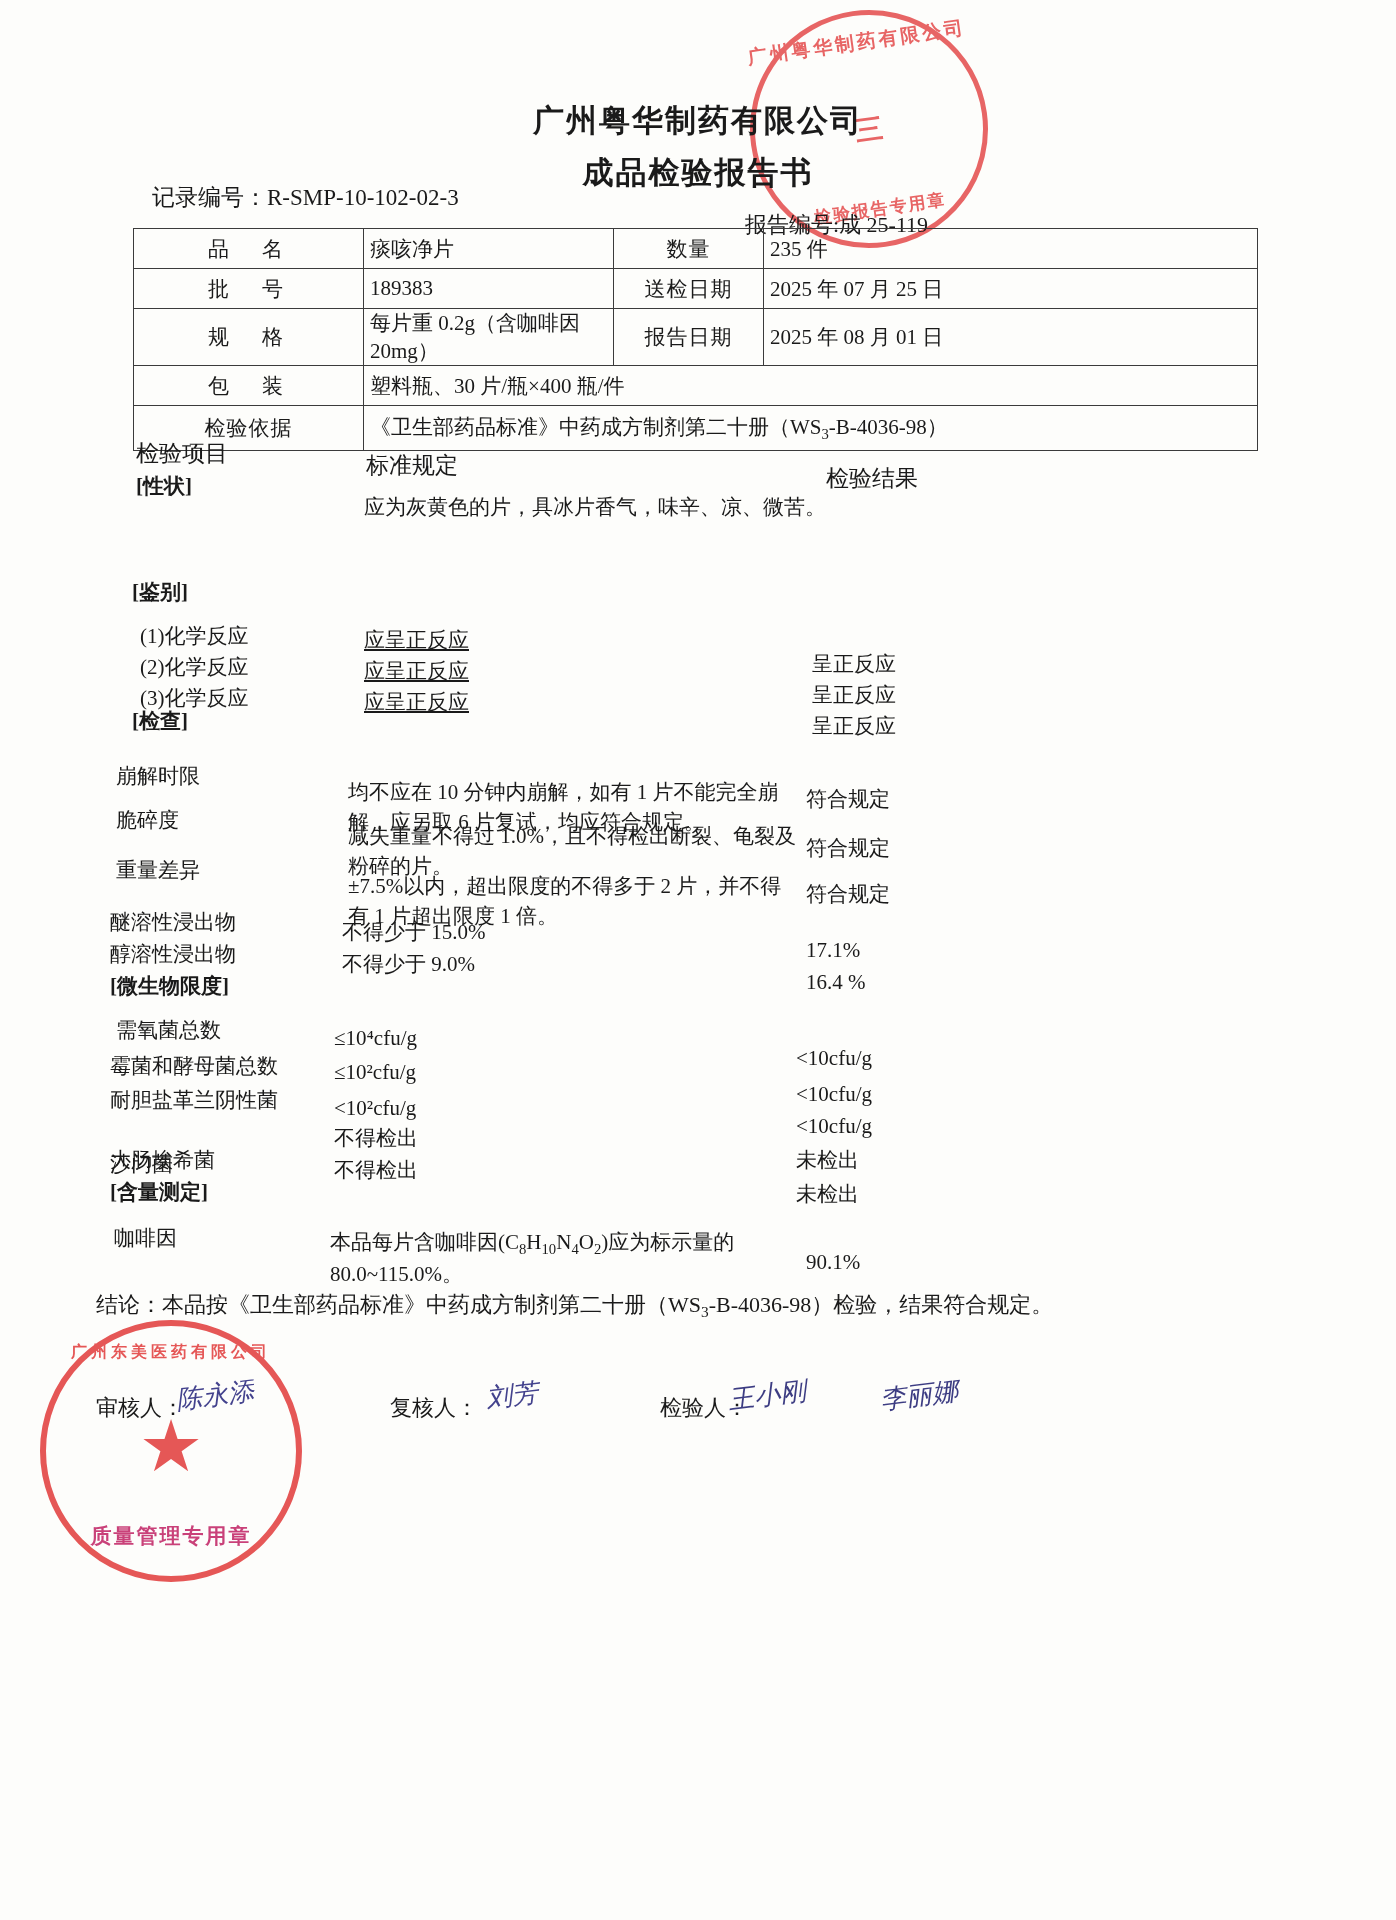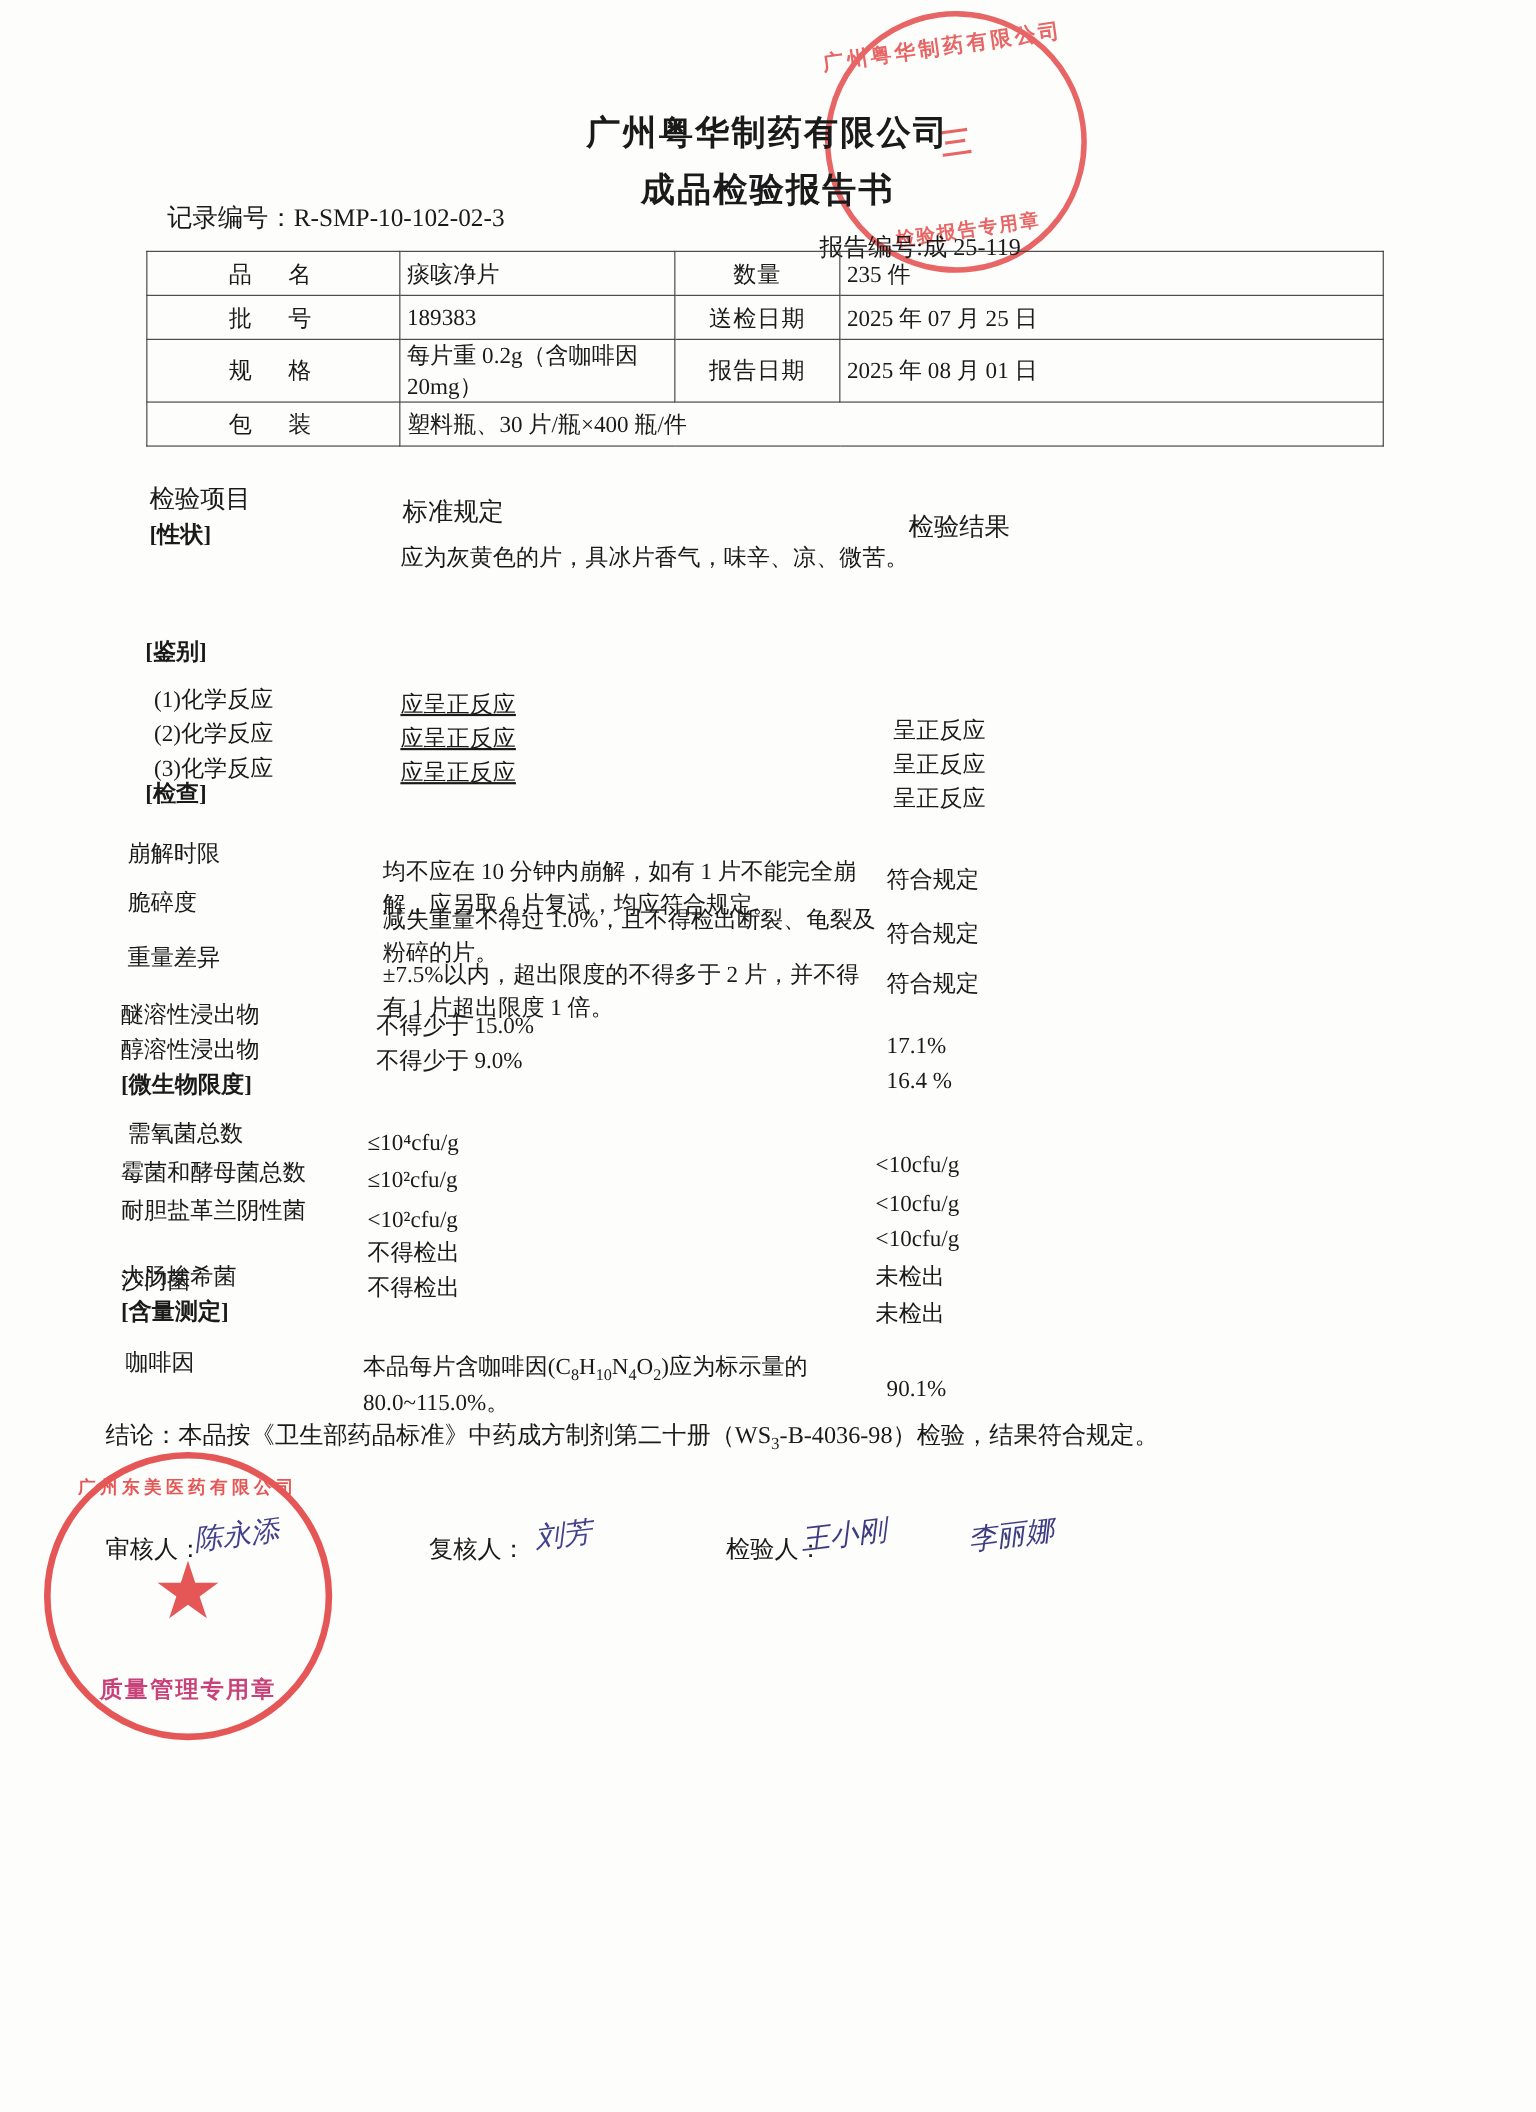--- a/index.html
+++ b/index.html
@@ -254,20 +254,24 @@
       <tr>
         <td class="lbl">规　格</td>
         <td class="small-val">每片重 0.2g（含咖啡因 20mg）</td>
         <td class="lbl-nospace">报告日期</td>
         <td class="val">2025 年 08 月 01 日</td>
       </tr>
       <tr>
         <td class="lbl">包　装</td>
         <td class="val" colspan="3">塑料瓶、30 片/瓶×400 瓶/件</td>
       </tr>
+      <tr class="basis-row">
+        <td class="lbl-nospace">检验依据</td>
+        <td class="basis-val" colspan="3">《卫生部药品标准》中药成方制剂第二十册（WS<sub>3</sub>-B-4036-98）</td>
+      </tr>
     </tbody>
   </table>
 
   <div class="col-h" id="h-item">检验项目</div>
   <div class="col-h" id="h-std">标准规定</div>
   <div class="col-h" id="h-res">检验结果</div>
 
   <div class="t bold" style="left:136px; top:472px;">[性状]</div>
   <div class="t" style="left:364px; top:493px; width:480px;">应为灰黄色的片，具冰片香气，味辛、凉、微苦。</div>
 

